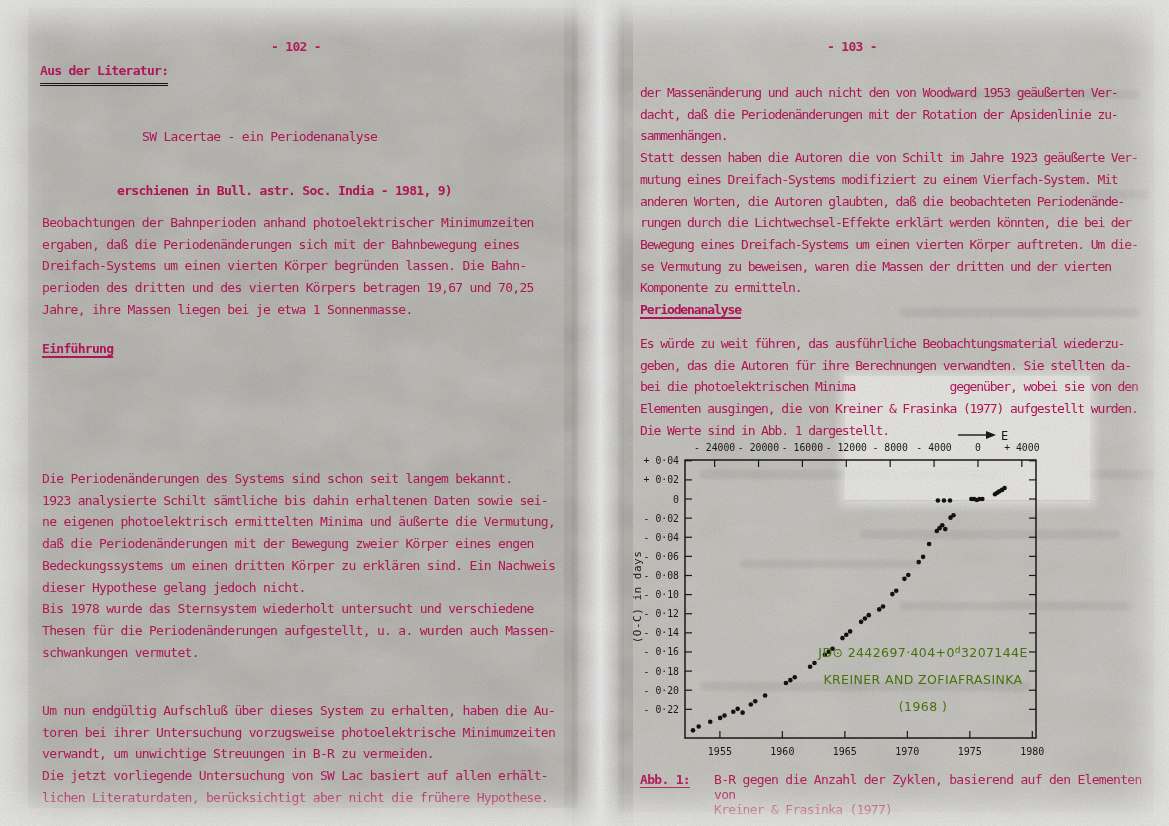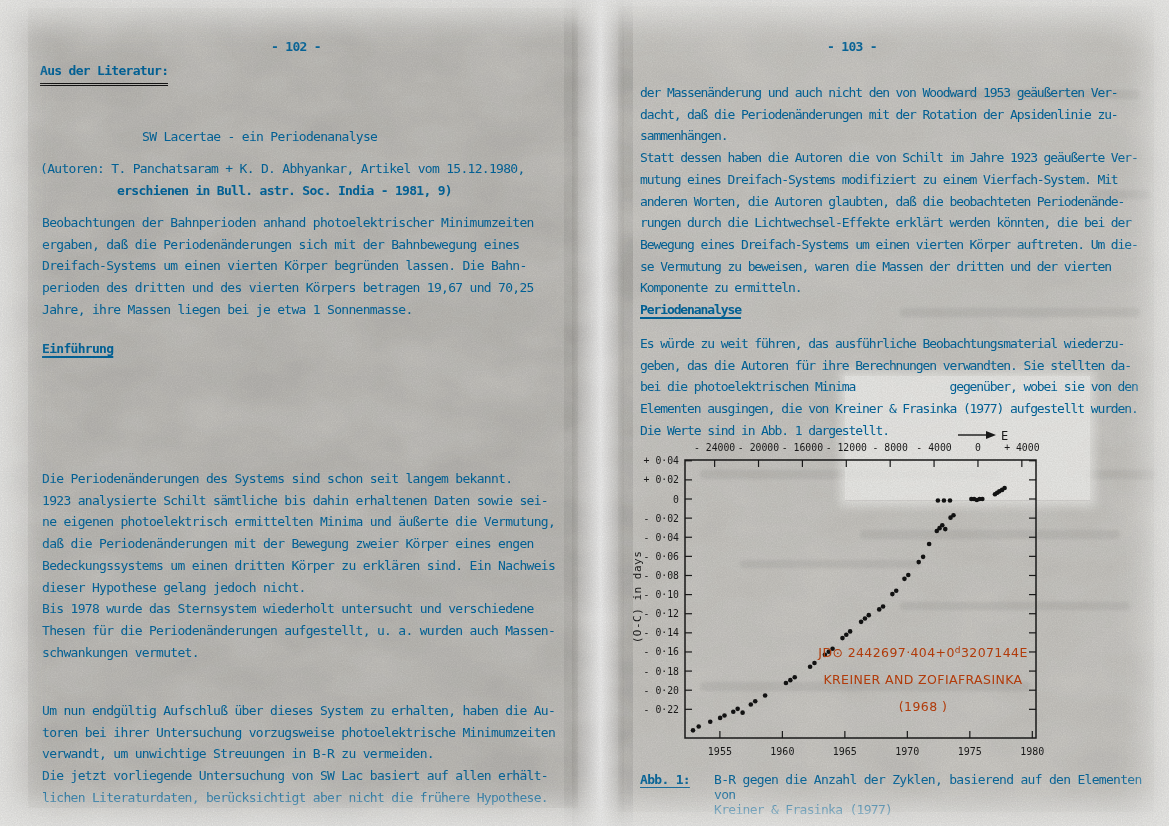--- a/index.html
+++ b/index.html
@@ -9,31 +9,31 @@
   .noise-svg{position:absolute;left:0;top:0;z-index:1;pointer-events:none;}
   .grain-svg{position:absolute;left:0;top:0;z-index:6;pointer-events:none;}
   .gutter{position:absolute;left:572px;top:0;width:52px;height:826px;z-index:2;
           background:linear-gradient(90deg,rgba(110,106,99,0.14),rgba(255,255,255,0.85) 55%,rgba(120,116,109,0.10));}
   .vignette{position:absolute;left:0;top:0;width:1169px;height:826px;z-index:5;pointer-events:none;
             box-shadow:inset 0 0 34px 18px rgba(246,245,243,0.95);}
   .smudge{position:absolute;z-index:2;background:rgba(70,70,70,0.085);filter:blur(1.6px);border-radius:4px;}
   .patch{position:absolute;z-index:2;background:rgba(251,251,248,0.78);
          box-shadow:0 0 9px 5px rgba(251,251,248,0.65);border-bottom:1px solid rgba(120,118,112,0.18);}
   .typ{position:absolute;z-index:3;font-size:13px;line-height:21.7px;letter-spacing:-0.7px;
-       white-space:pre-wrap;color:#0369a1;}
+       white-space:pre-wrap;color:#be185d;}
   .typ-r{letter-spacing:-1.1px;}
   .pagenum{width:100px;text-align:center;font-weight:bold;}
   .sect-head{font-weight:bold;border-bottom:3px double #151515;padding-bottom:1px;}
   .head-u{font-weight:bold;text-decoration:underline;text-underline-offset:3px;text-decoration-thickness:1.5px;}
   .cap-label{font-weight:bold;text-decoration:underline;text-underline-offset:3px;}
   .cap{font-size:13px;line-height:15px;}
   .chart-wrap{position:absolute;left:598px;top:418px;width:478px;height:352px;z-index:3;}
   .annot{position:absolute;left:798px;top:637px;width:250px;z-index:4;text-align:center;
          font-family:"DejaVu Sans",sans-serif;font-size:12.5px;line-height:27px;
-         letter-spacing:0.4px;color:#c2410c;font-weight:500;}
+         letter-spacing:0.4px;color:#4d7c0f;font-weight:500;}
   .annot sup{font-size:9px;vertical-align:4px;}
 </style>
 </head>
 <body>
 
 <div id="scan">
 
   <div class="pagebg" style="left:28px;top:8px;width:550px;height:800px;background:#d7d5d0;"></div>
   <div class="pagebg" style="left:618px;top:6px;width:536px;height:806px;background:#dcdad5;"></div>
   <div class="gutter"></div>
@@ -58,21 +58,20 @@
   <div class="smudge" style="left:1085px;top:470px;width:70px;height:9px;"></div>
 
   <div class="patch" style="left:845px;top:376px;width:245px;height:124px;"></div>
 
   <div class="typ pagenum" style="left:246px;top:36px;">- 102 -</div>
 
   <div class="typ sect-head" style="left:40px;top:60px;">Aus der Literatur:</div>
 
   <div class="typ" style="left:142px;top:126px;">SW Lacertae - ein Periodenanalyse</div>
 
-  <div class="typ" style="left:40px;top:158px;">(Autoren: T. Panchatsaram + K. D. Abhyankar, Artikel vom 15.12.1980,</div>
   <div class="typ" style="left:117px;top:180px;font-weight:bold;">erschienen in Bull. astr. Soc. India - 1981, 9)</div>
 
   <div class="typ" style="left:42px;top:212px;width:540px;">Beobachtungen der Bahnperioden anhand photoelektrischer Minimumzeiten
 ergaben, daß die Periodenänderungen sich mit der Bahnbewegung eines
 Dreifach-Systems um einen vierten Körper begründen lassen. Die Bahn-
 perioden des dritten und des vierten Körpers betragen 19,67 und 70,25
 Jahre, ihre Massen liegen bei je etwa 1 Sonnenmasse.</div>
 
   <div class="typ head-u" style="left:42px;top:338px;">Einführung</div>
 

